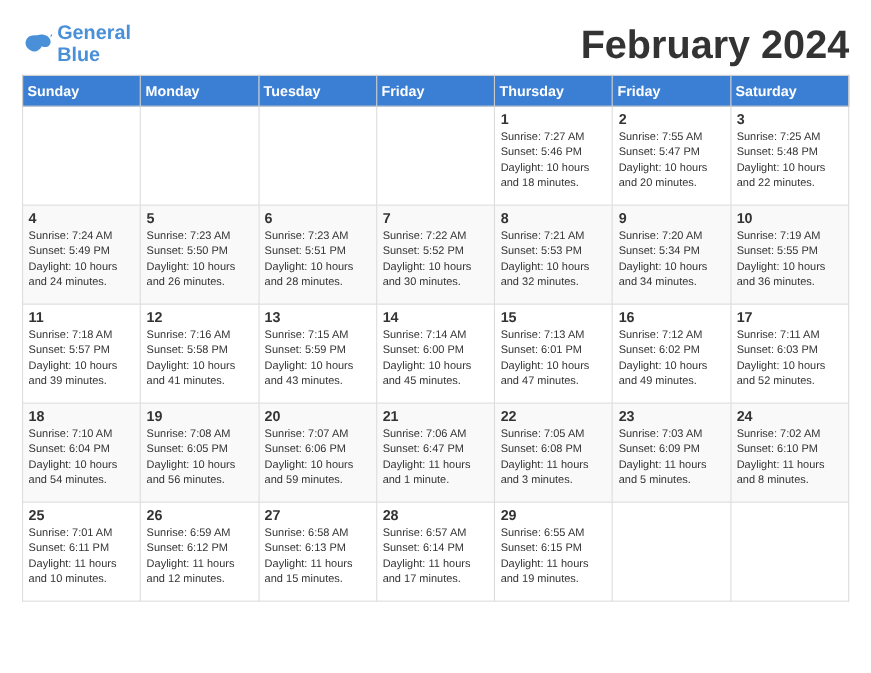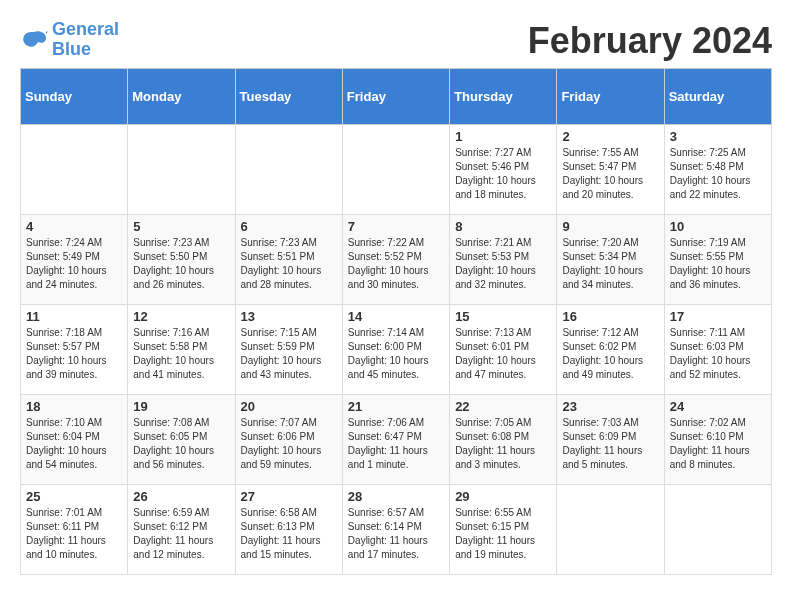--- a/index.html
+++ b/index.html
@@ -50,21 +50,21 @@
     .calendar {
       width: 100%;
       border-collapse: collapse;
       margin-top: 6px;
     }
     .calendar th {
       background: #3b7fd4;
       color: #fff;
       font-size: 13px;
       font-weight: bold;
-      padding: 20px 4px;
+      padding: 6px 4px;
       text-align: left;
       border: 1px solid #ccc;
     }
     .calendar td {
       vertical-align: top;
       border: 1px solid #ddd;
       padding: 4px 5px;
       font-size: 10.5px;
       color: #333;
       width: calc(100% / 7);

